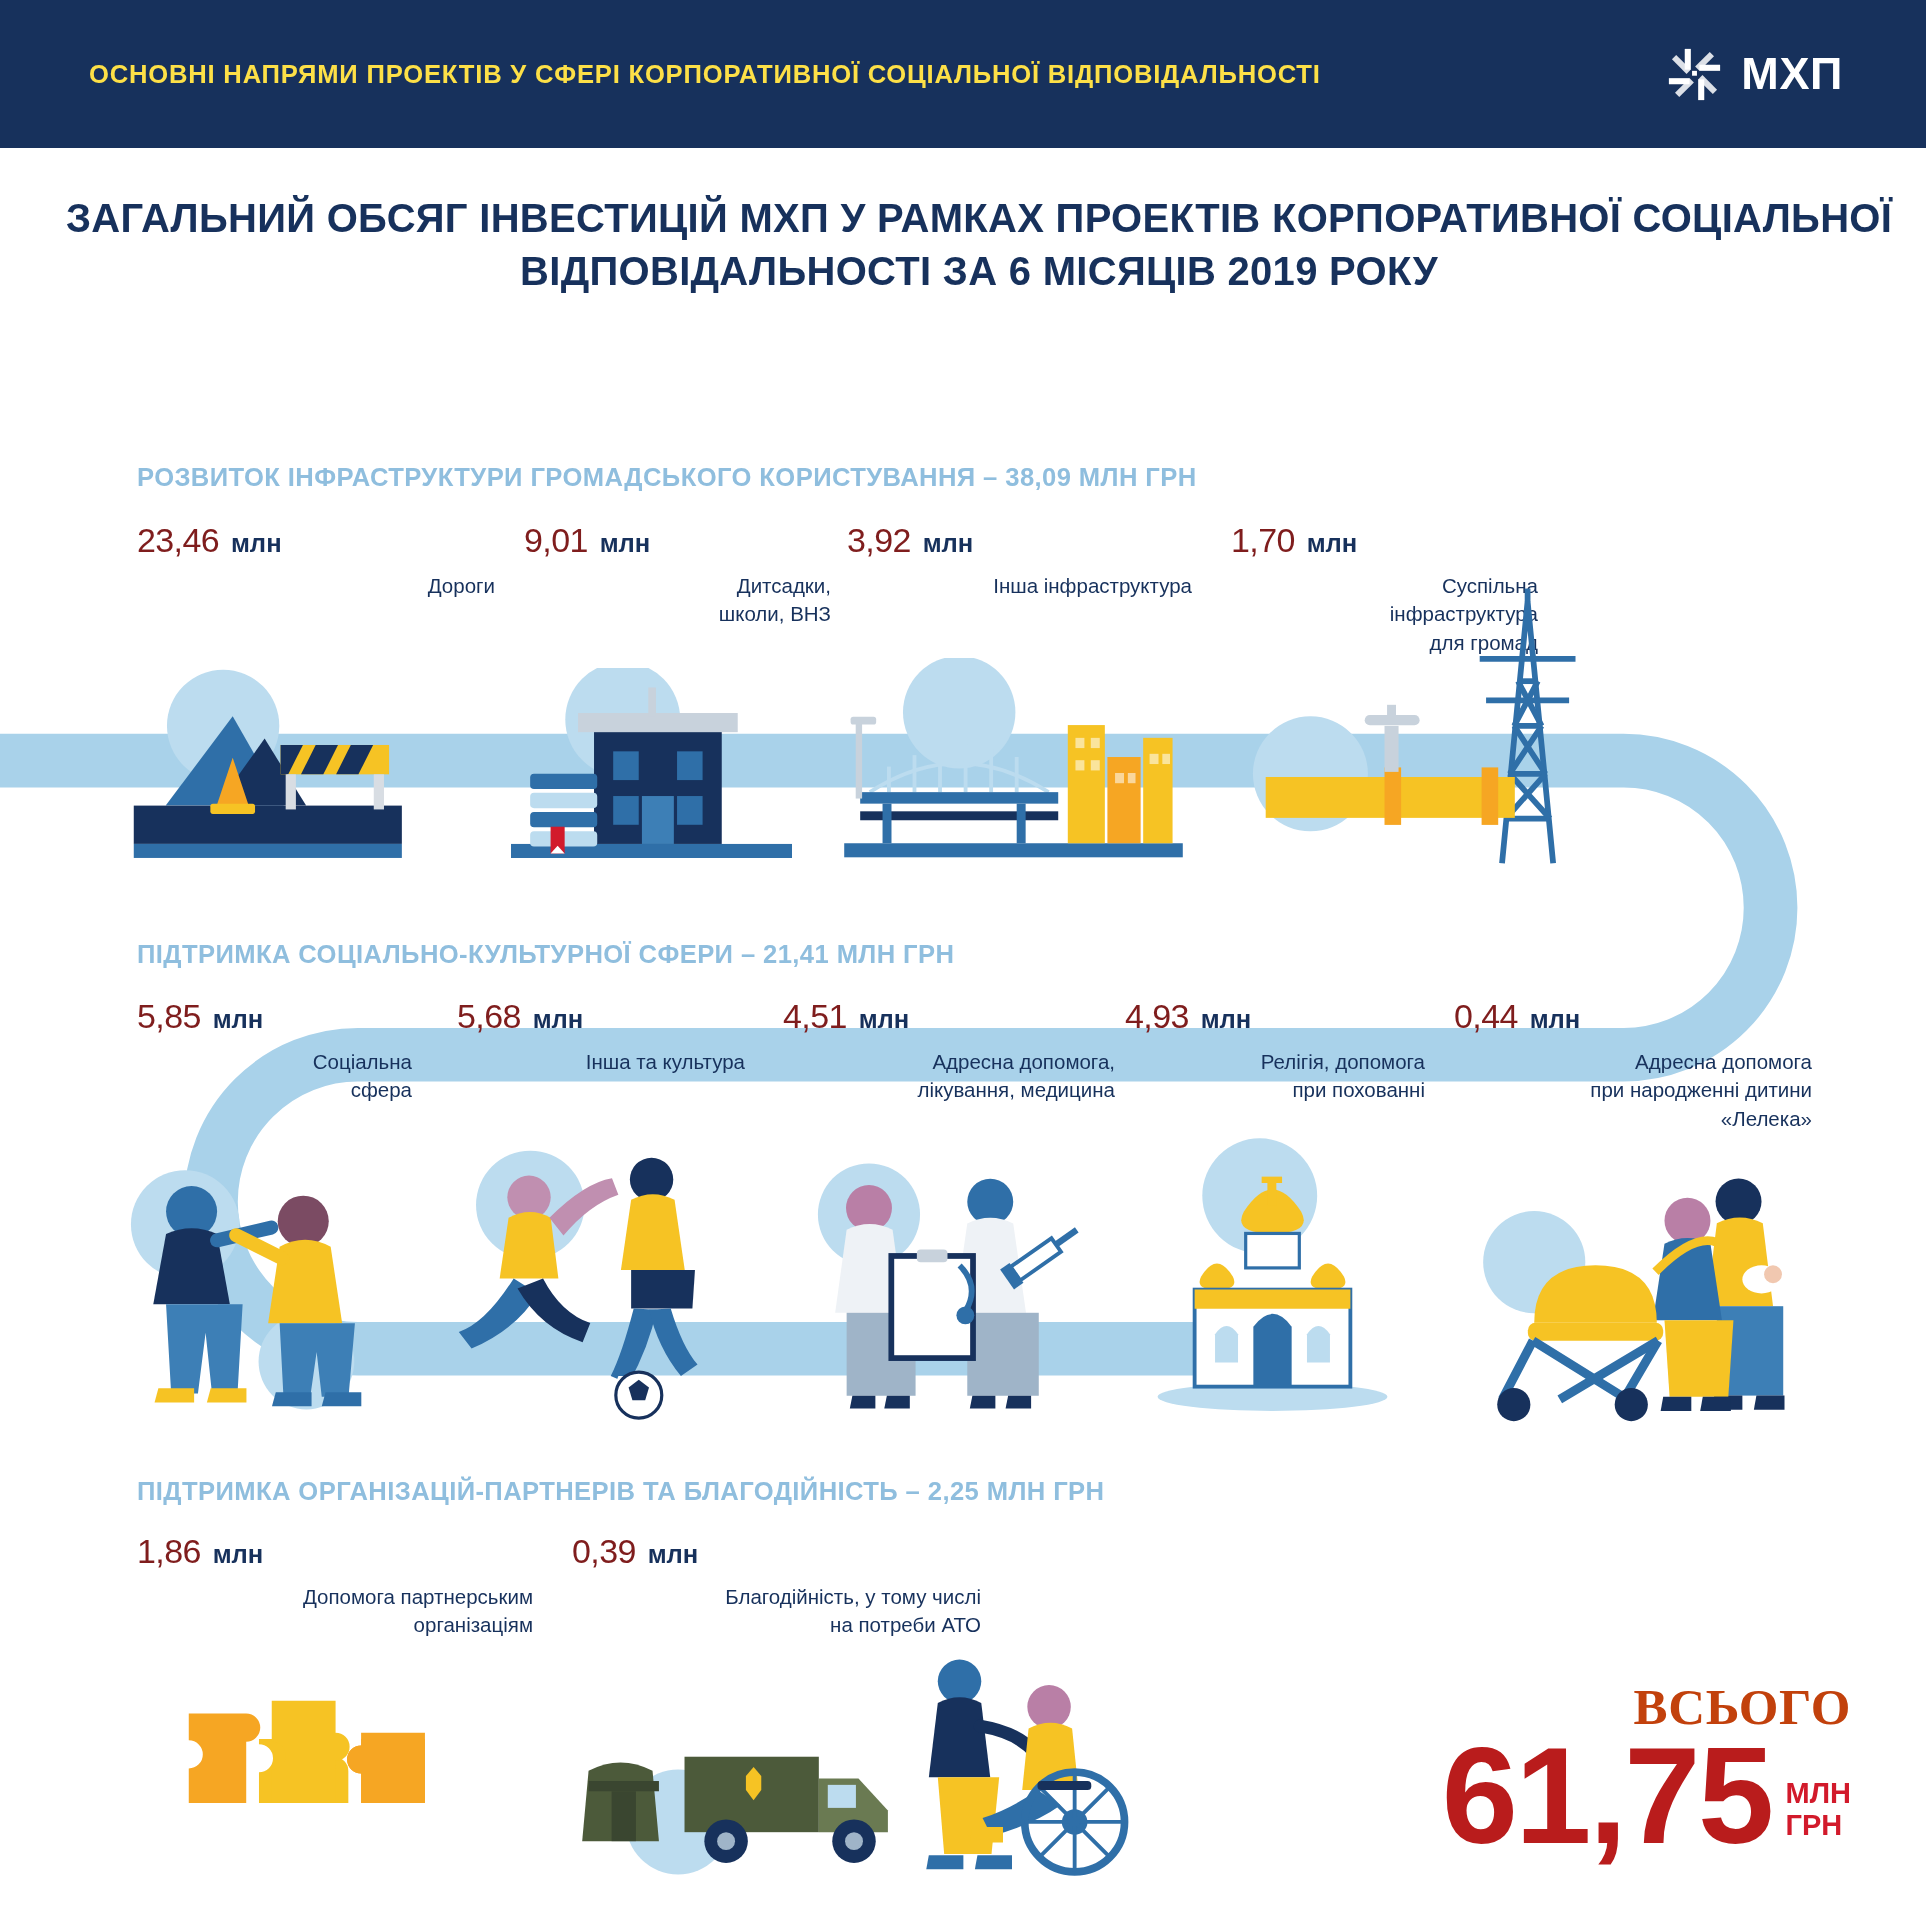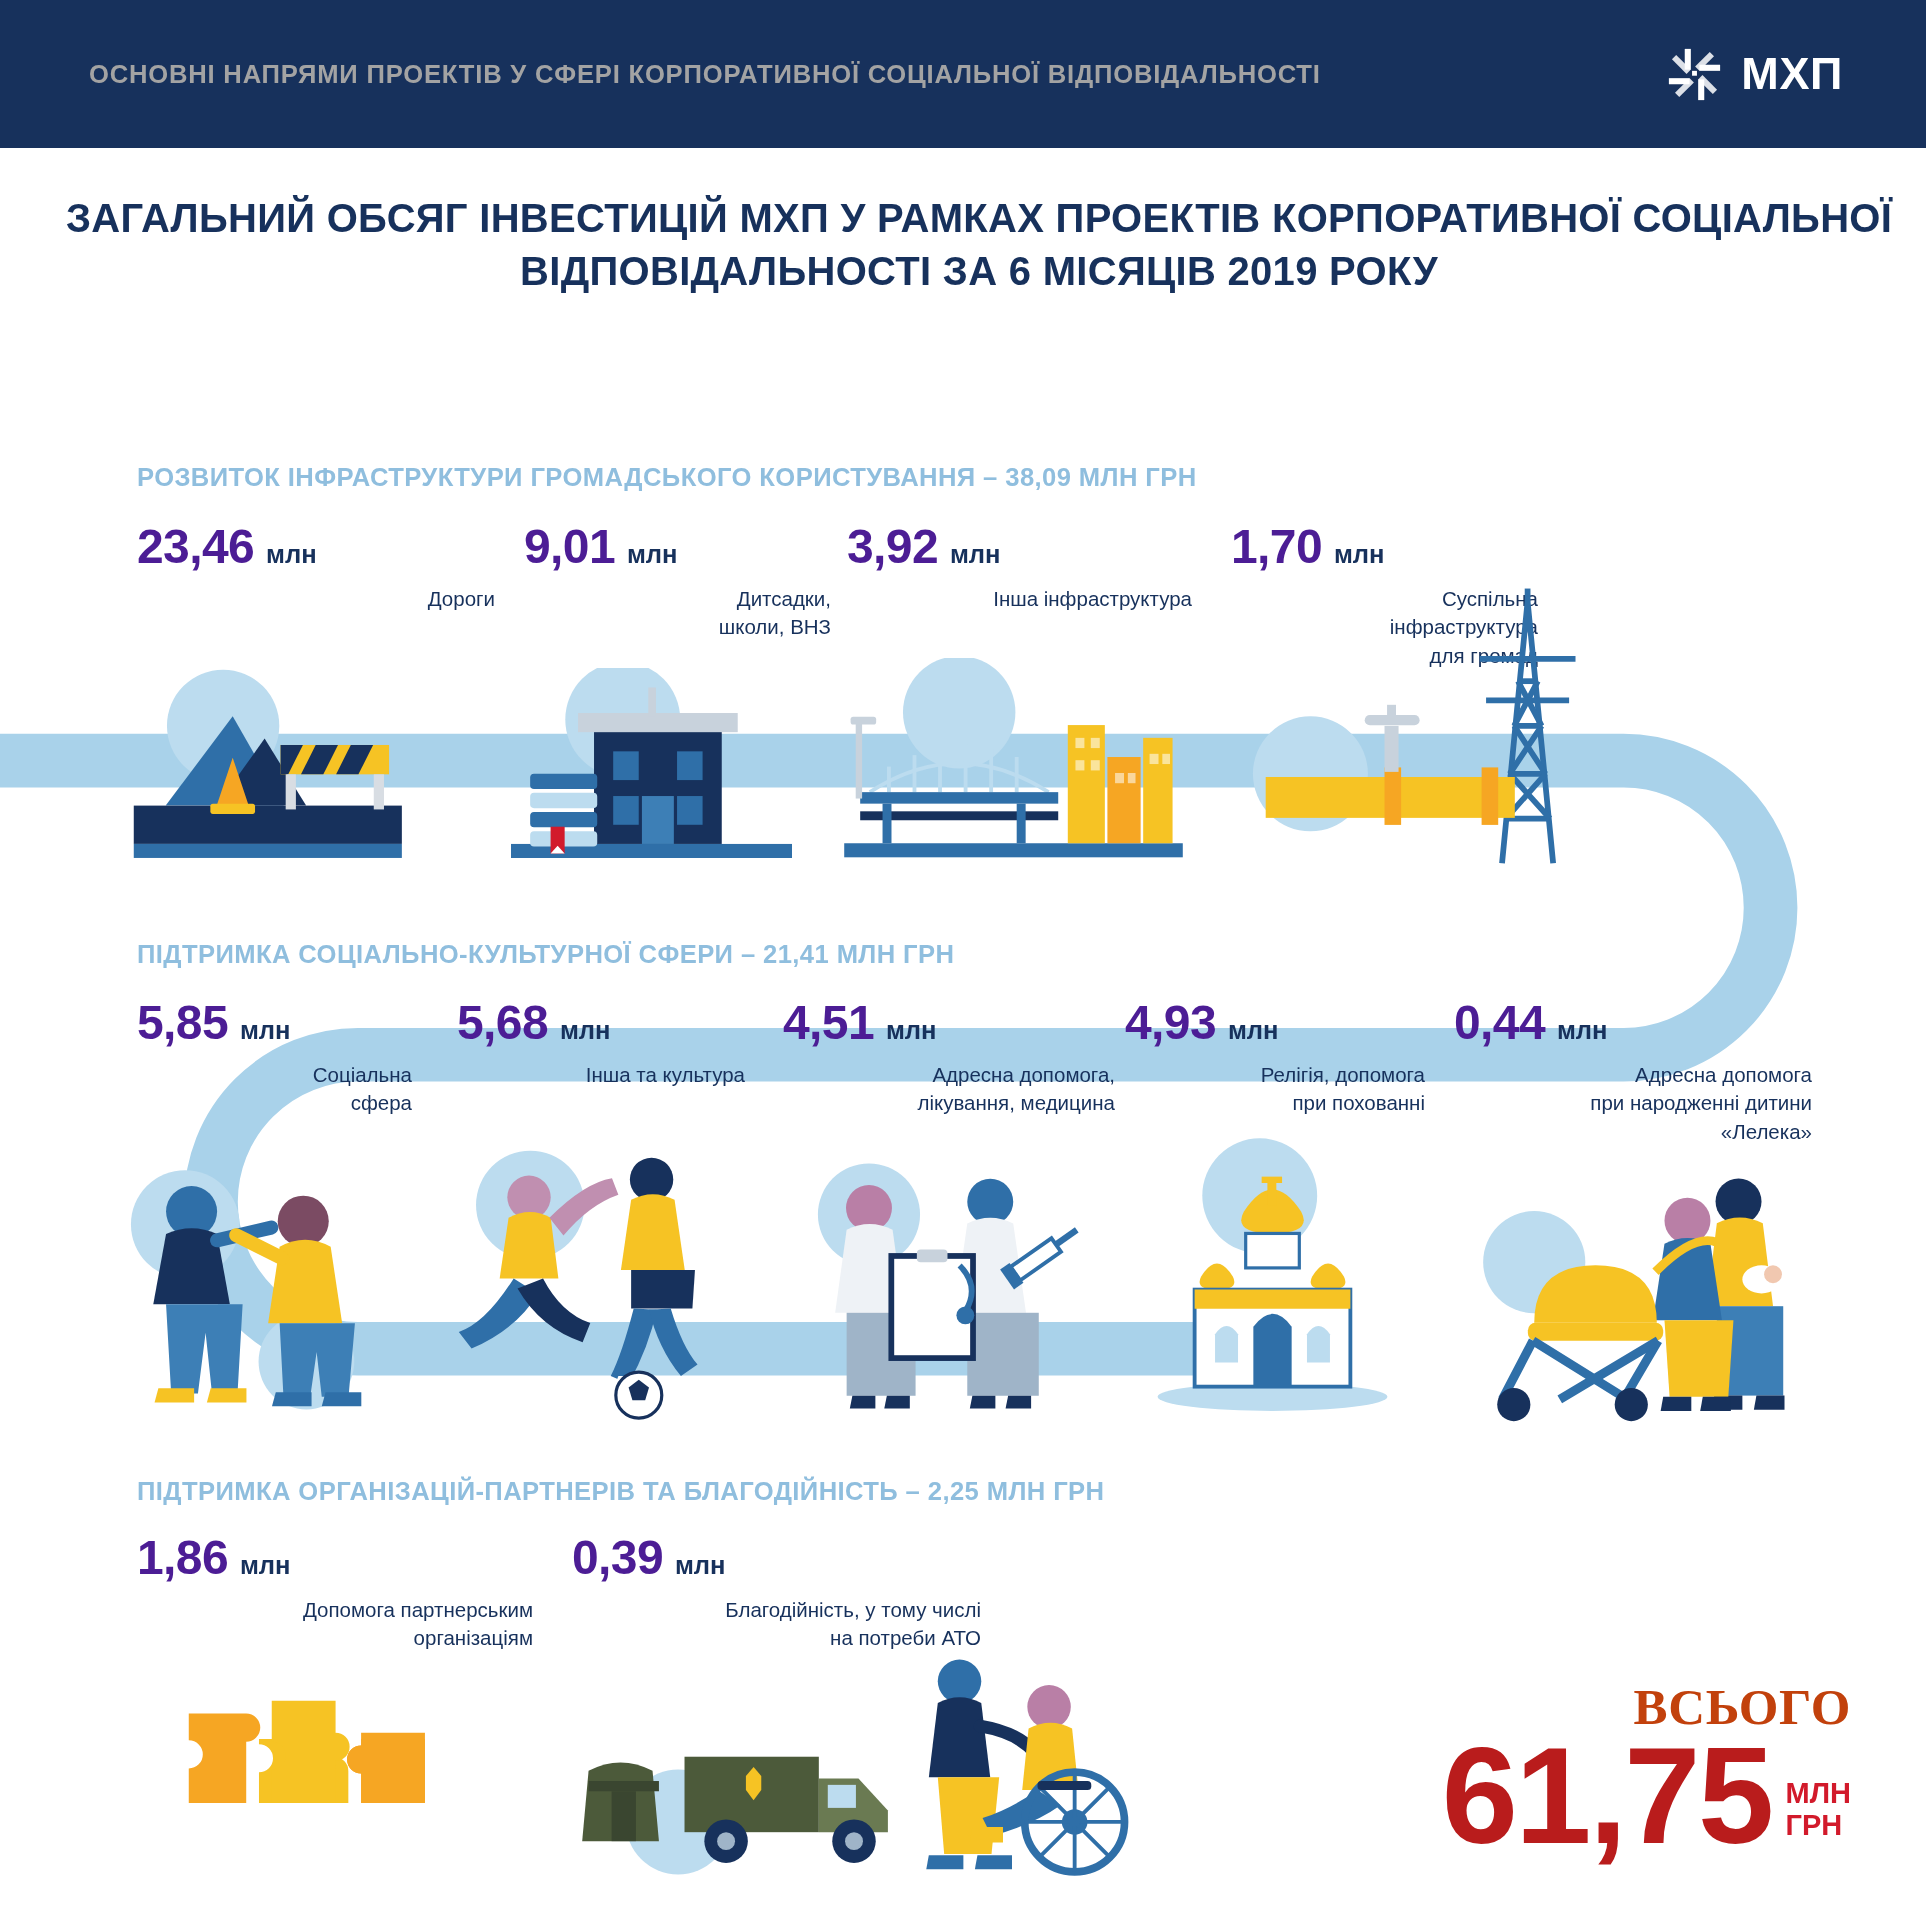--- a/index.html
+++ b/index.html
@@ -23,21 +23,21 @@
     top: 0; left: 0;
     width: 1926px;
     height: 148px;
     background: #17315c;
     display: flex;
     align-items: center;
     justify-content: space-between;
     padding: 0 83px 0 89px;
   }
   .header-title {
-    color: #a3a3a3;
+    color: #fde047;
     font-size: 25.6px;
     font-weight: bold;
     letter-spacing: 0.8px;
     text-transform: uppercase;
     line-height: 1.2;
   }
   .logo {
     display: flex;
     align-items: center;
     gap: 16.6px;
@@ -74,23 +74,23 @@
     font-size: 25.6px;
     font-weight: bold;
     letter-spacing: 0.4px;
     text-transform: uppercase;
     white-space: nowrap;
   }
 
   
   .stat { position: absolute; }
   .stat .val {
-    color: #4c1d95;
-    font-size: 48px;
-    font-weight: bold;
+    color: #7f1d1d;
+    font-size: 34px;
+    font-weight: normal;
     letter-spacing: -0.6px;
     line-height: 1;
     display: inline-block;
   }
   .stat .unit {
     color: #17315c;
     font-size: 25.6px;
     font-weight: bold;
     margin-left: 9px;
     display: inline-block;

